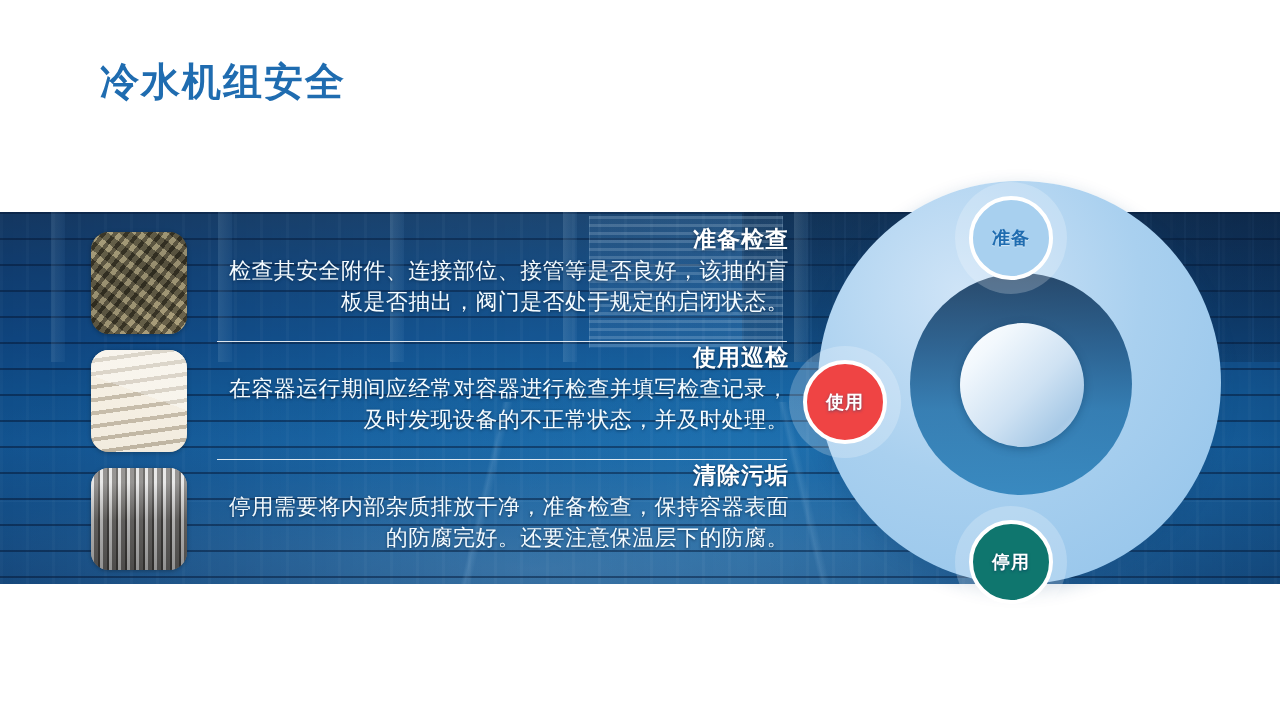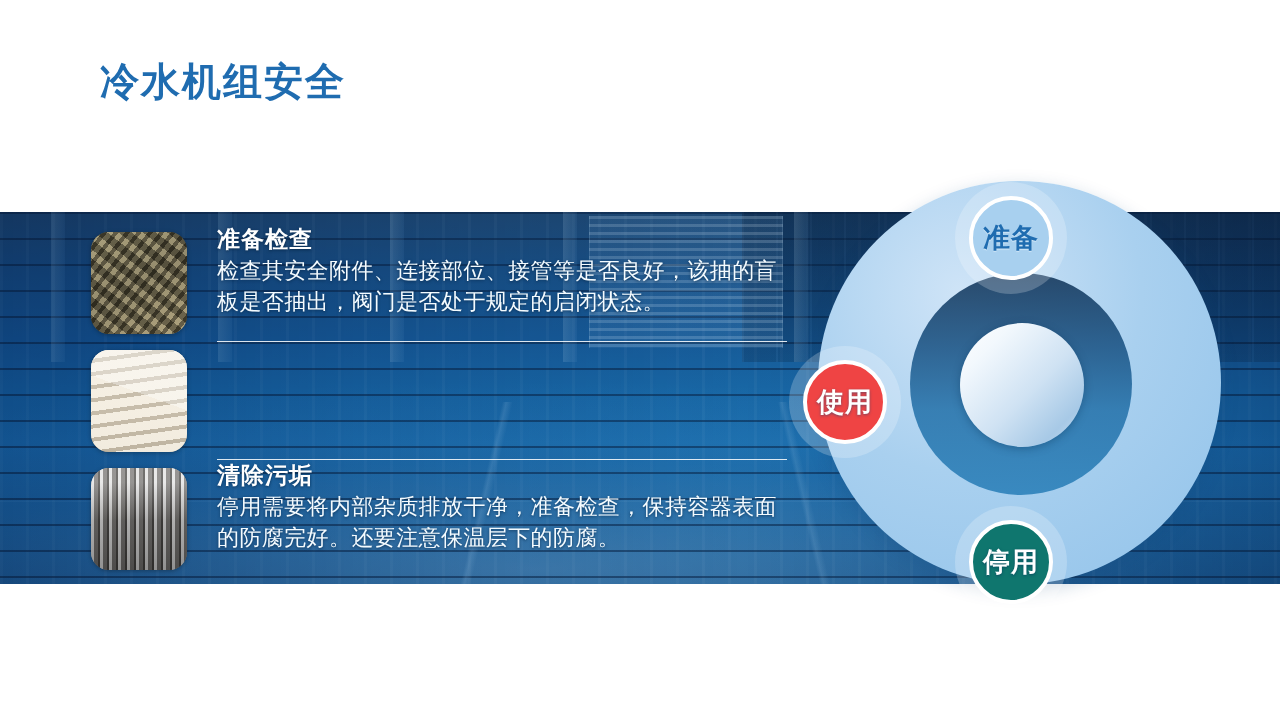--- a/index.html
+++ b/index.html
@@ -101,21 +101,21 @@
       rgba(23,100,158,.38) 30%,
       rgba(25,112,172,.26) 58%,
       rgba(20,92,150,.38) 86%,
       rgba(18,80,132,.48) 100%);
     mix-blend-mode:multiply;
   }
 
   
   #rows{
     position:absolute;
-    left:0;top:212px;width:820px;height:372px;
+    left:0;top:212px;width:820px;height:372px;text-align:right;
   }
   .row{position:absolute;left:0;width:820px;display:block;}
   .row-1{top:14px;height:118px;}
   .row-2{top:132px;height:118px;}
   .row-3{top:250px;height:118px;}
 
   .thumb{
     position:absolute;
     left:91px;top:6px;
     width:96px;height:102px;
@@ -208,21 +208,21 @@
     background:linear-gradient(135deg,#ffffff 0%,#f2f8fd 22%,#cfe2f3 56%,#a7c9e6 82%,#cfe2f3 100%);
     box-shadow:0 2px 8px rgba(10,45,80,.35);
   }
 
   .badge{
     position:absolute;
     width:84px;height:84px;
     border-radius:50%;
     border:4px solid #ffffff;
     display:flex;align-items:center;justify-content:center;
-    font-size:27px;font-weight:bold;letter-spacing:1px;
+    font-size:18px;font-weight:bold;letter-spacing:1px;
     box-sizing:border-box;
   }
   #badge-prep{
     left:159px;top:28px;
     background:#a8d0ef;
     color:#1F6CB0;
     text-shadow:0 1px 1px rgba(255,255,255,.55);
   }
   #badge-use{
     left:-7px;top:192px;
@@ -274,20 +274,24 @@
       <div class="text-col">
         <div class="head">准备检查</div>
         <div class="body">检查其安全附件、连接部位、接管等是否良好，该抽的盲板是否抽出，阀门是否处于规定的启闭状态。</div>
       </div>
     </div>
 
     <div class="row row-2">
       <div class="thumb">
         <div class="img img-sheets"></div>
       </div>
+      <div class="text-col">
+        <div class="head">使用巡检</div>
+        <div class="body">在容器运行期间应经常对容器进行检查并填写检查记录，及时发现设备的不正常状态，并及时处理。</div>
+      </div>
     </div>
 
     <div class="row row-3">
       <div class="thumb">
         <div class="img img-tubes"></div>
       </div>
       <div class="text-col">
         <div class="head">清除污垢</div>
         <div class="body">停用需要将内部杂质排放干净，准备检查，保持容器表面的防腐完好。还要注意保温层下的防腐。</div>
       </div>

